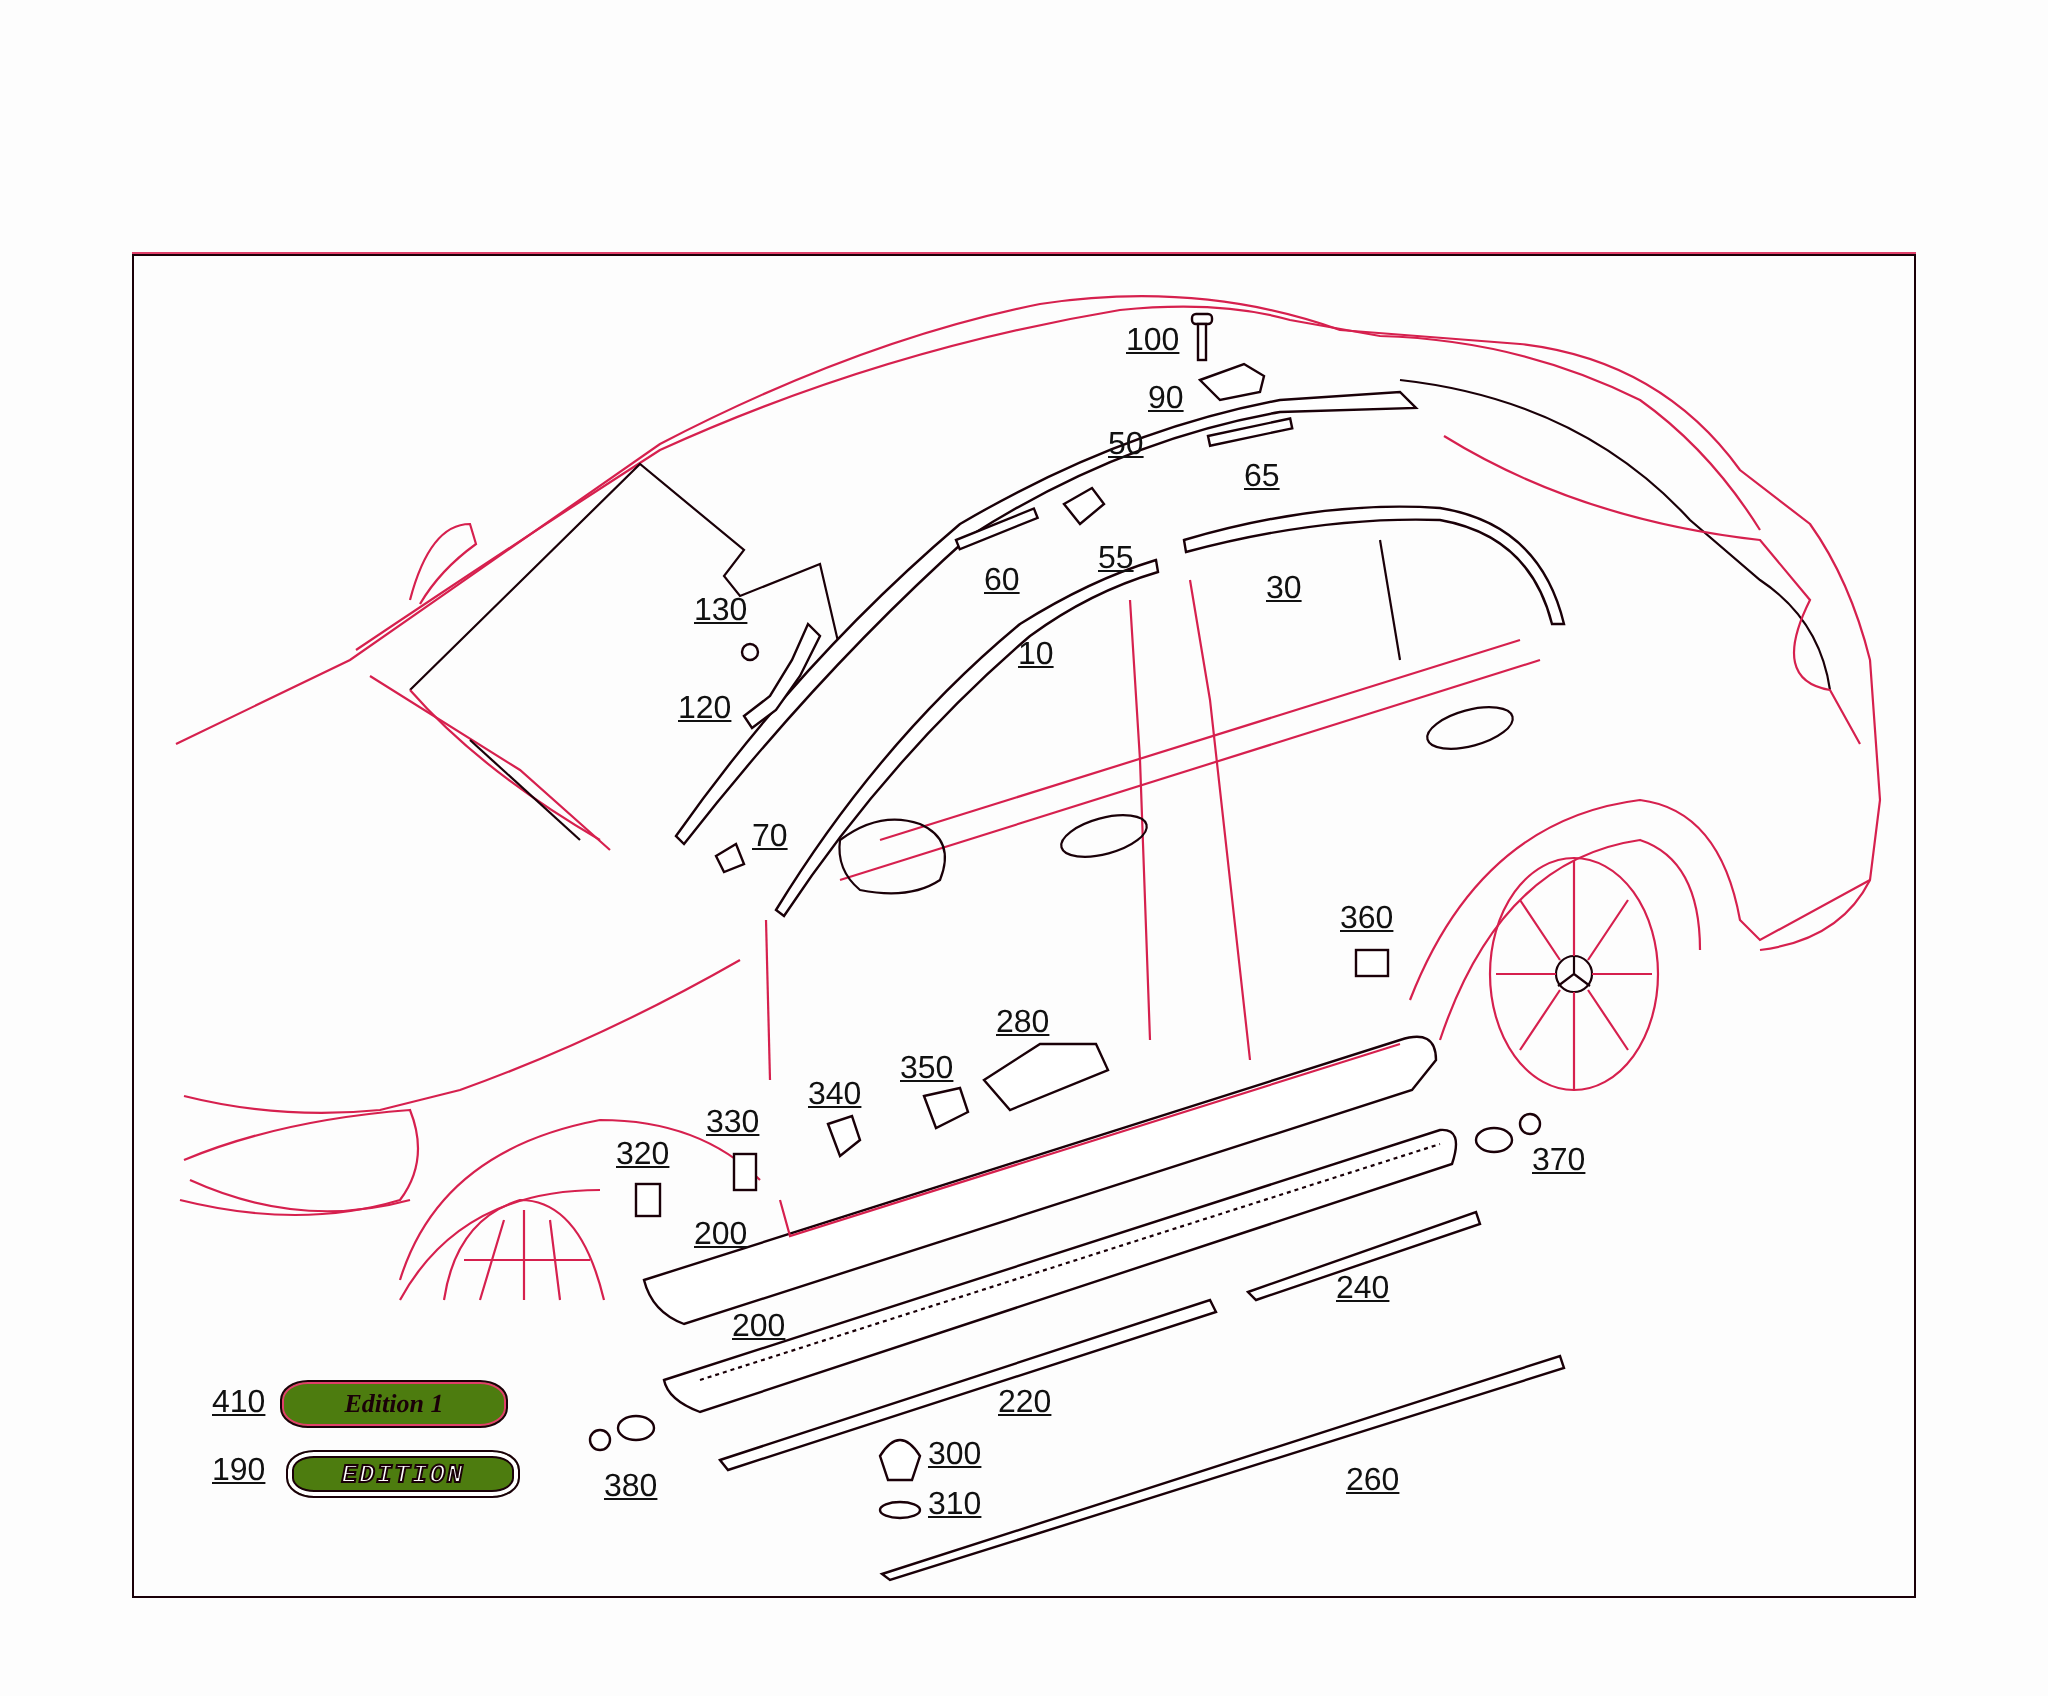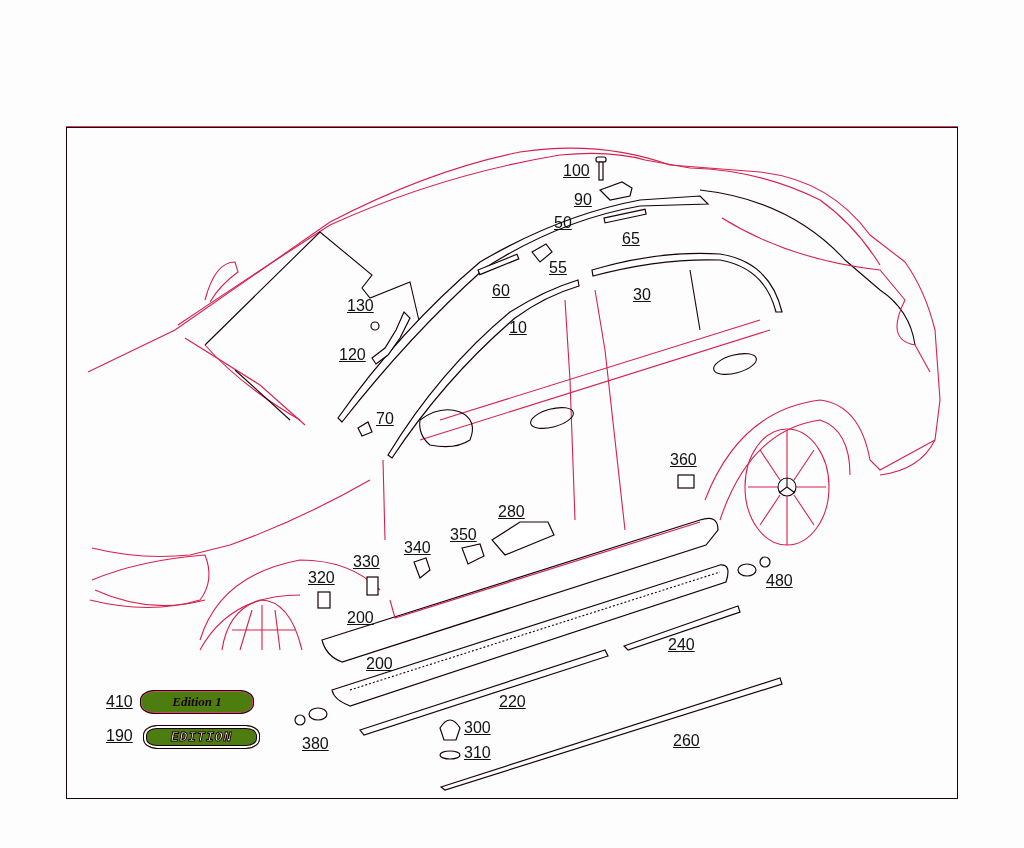--- a/index.html
+++ b/index.html
@@ -139,34 +139,34 @@
 </div>
 <div class="badge" style="left:143px; top:725px; width:115px; height:22px; box-shadow:0 0 0 2px #fff inset, 0 0 0 3px #1a0008 inset;">
   <span class="badge-text-2">EDITION</span>
 </div>
 
 <div id="callouts">
     <span class="callout" style="left: 563px; top: 163px;">100</span>
     <span class="callout" style="left: 574px; top: 192px;">90</span>
     <span class="callout" style="left: 532px; top: 215px; margin-left: 22px;">50</span>
     <span class="callout" style="left: 622px; top: 231px;">65</span>
-    <span class="callout" style="left: 549px; top: 260px;">55</span>
+    <span class="callout" style="left: 549px; top: 272px;">55</span>
     <span class="callout" style="left: 492px; top: 283px;">60</span>
     <span class="callout" style="left: 633px; top: 271px; margin-top: 16px;">30</span>
     <span class="callout" style="left: 509px; top: 320px;">10</span>
     <span class="callout" style="left: 347px; top: 298px;">130</span>
     <span class="callout" style="left: 339px; top: 347px;">120</span>
     <span class="callout" style="left: 376px; top: 411px;">70</span>
     <span class="callout" style="left: 670px; top: 452px;">360</span>
     <span class="callout" style="left: 498px; top: 504px;">280</span>
     <span class="callout" style="left: 450px; top: 527px;">350</span>
     <span class="callout" style="left: 404px; top: 540px;">340</span>
     <span class="callout" style="left: 353px; top: 554px;">330</span>
     <span class="callout" style="left: 308px; top: 570px;">320</span>
-    <span class="callout" style="left: 766px; top: 573px;">480</span>
+    <span class="callout" style="left: 766px; top: 573px;">370</span>
     <span class="callout" style="left: 347px; top: 610px;">200</span>
     <span class="callout" style="left: 668px; top: 637px;">240</span>
     <span class="callout" style="left: 366px; top: 656px;">200</span>
     <span class="callout" style="left: 499px; top: 694px;">220</span>
     <span class="callout" style="left: 106px; top: 694px;">410</span>
     <span class="callout" style="left: 464px; top: 720px;">300</span>
     <span class="callout" style="left: 106px; top: 728px;">190</span>
     <span class="callout" style="left: 302px; top: 736px;">380</span>
     <span class="callout" style="left: 637px; top: 733px; margin-left: 36px;">260</span>
     <span class="callout" style="left: 464px; top: 745px;">310</span>

